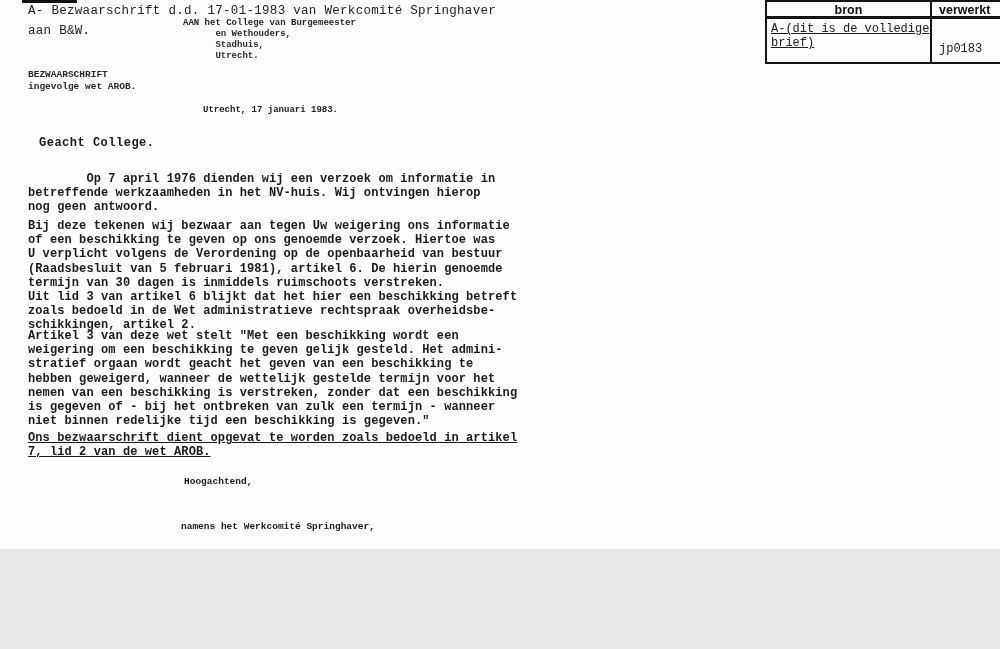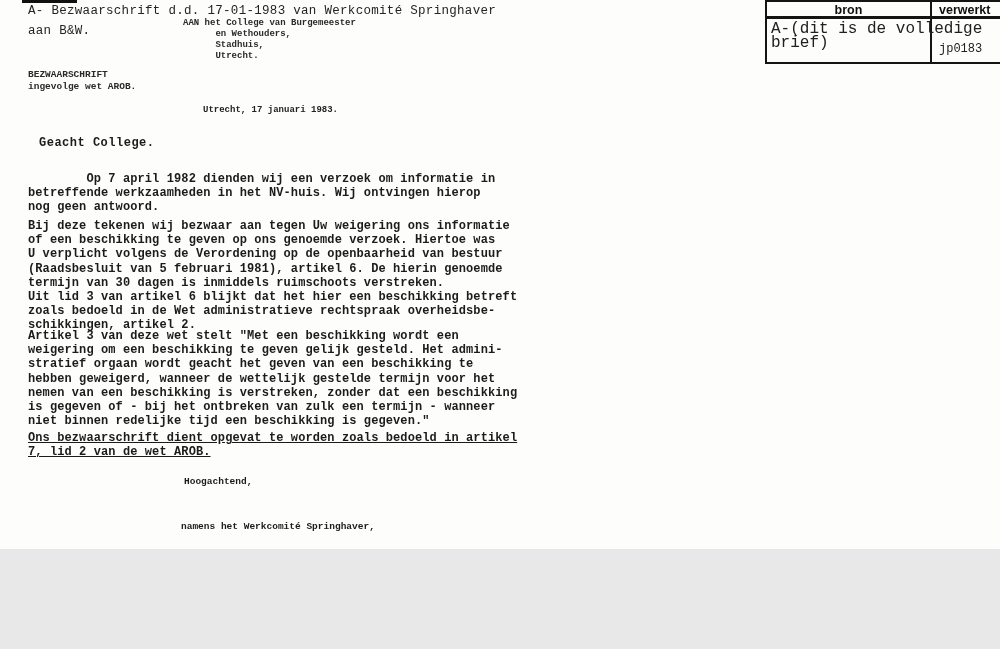--- a/index.html
+++ b/index.html
@@ -57,21 +57,21 @@
     border-left: 2px solid #141414; border-top: 2px solid #141414; border-bottom: 2px solid #141414;
   }
   .stamp-sep { position: absolute; left: 0; right: 0; top: 14px; height: 3px; background: #141414; }
   .stamp-div { position: absolute; left: 163px; top: 0; bottom: 0; width: 2px; background: #141414; }
   .stamp-h {
     position: absolute; top: 1px;
     font-family: "Liberation Sans", sans-serif; font-weight: bold; font-size: 12.5px; color: #101010; text-align: right;
   }
   .stamp-h-bron { left: 0; width: 163px; text-align: center; }
   .stamp-h-verwerkt { left: 172px; }
-  .stamp-val-bron { position: absolute; left: 4px; top: 20px; font-size: 16px; line-height: 14px; white-space: pre; color: #202020; }
+  .stamp-val-bron { position: absolute; left: 4px; top: 20px; font-size: 12px; line-height: 14px; white-space: pre; color: #202020; text-decoration: underline; }
   .stamp-val-verwerkt { position: absolute; left: 172px; top: 40px; font-size: 12px; color: #202020; }
 </style>
 </head>
 <body>
 
 <div class="page">
 
   <div class="streak"></div>
 
   <div class="subject pre">A- Bezwaarschrift d.d. 17-01-1983 van Werkcomité Springhaver
@@ -92,21 +92,21 @@
     <div class="stamp-div"></div>
     <div class="stamp-h stamp-h-bron">bron</div>
     <div class="stamp-h stamp-h-verwerkt">verwerkt</div>
     <div class="stamp-val-bron">A-(dit is de volledige
 brief)</div>
     <div class="stamp-val-verwerkt">jp0183</div>
   </div>
 
   <div class="salutation">Geacht College.</div>
 
-  <div class="para p1 pre">        Op 7 april 1982 dienden wij een verzoek om informatie in
+  <div class="para p1 pre">        Op 7 april 1976 dienden wij een verzoek om informatie in
 betreffende werkzaamheden in het NV-huis. Wij ontvingen hierop
 nog geen antwoord.</div>
   <div class="para p2 pre">Bij deze tekenen wij bezwaar aan tegen Uw weigering ons informatie
 of een beschikking te geven op ons genoemde verzoek. Hiertoe was
 U verplicht volgens de Verordening op de openbaarheid van bestuur
 (Raadsbesluit van 5 februari 1981), artikel 6. De hierin genoemde
 termijn van 30 dagen is inmiddels ruimschoots verstreken.
 Uit lid 3 van artikel 6 blijkt dat het hier een beschikking betreft
 zoals bedoeld in de Wet administratieve rechtspraak overheidsbe-
 schikkingen, artikel 2.</div>

